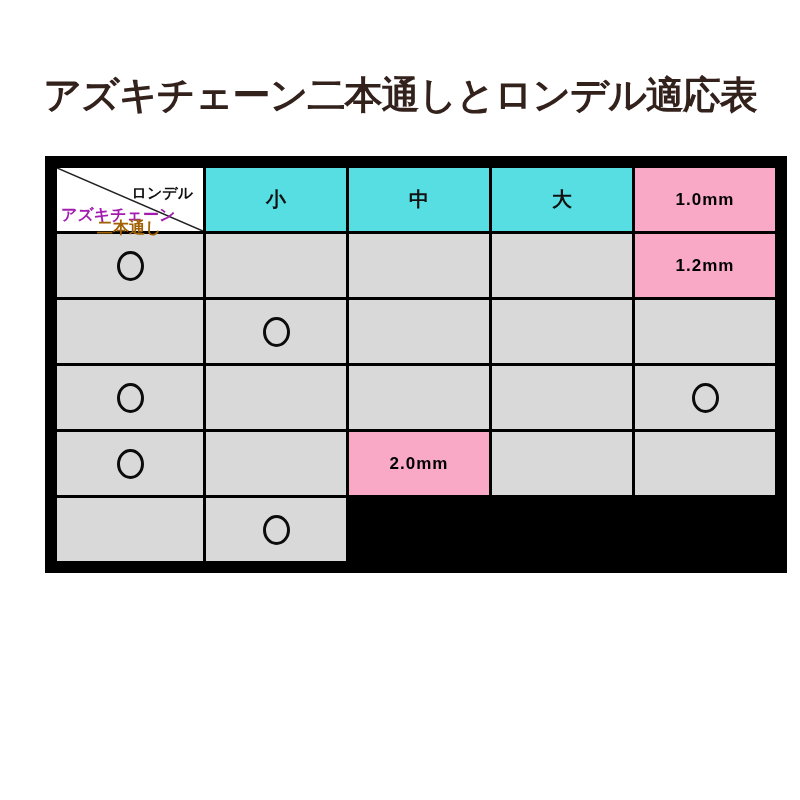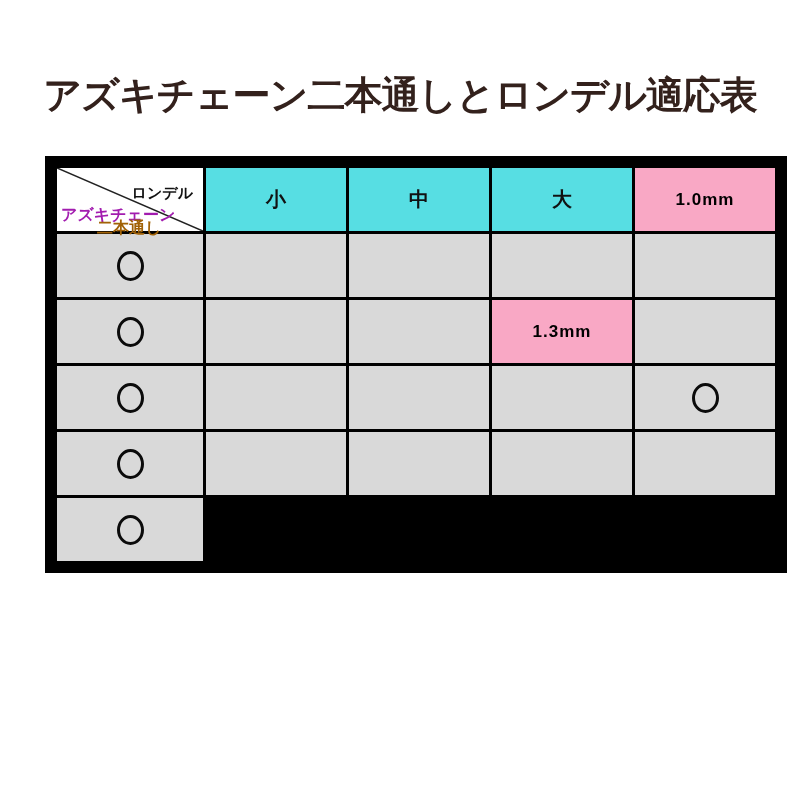--- a/index.html
+++ b/index.html
@@ -122,41 +122,42 @@
   <div class="cell header">小</div>
       <div class="cell header">中</div>
       <div class="cell header">大</div>
       <div class="cell rowlabel">1.0mm</div>
       <div class="cell data">
         <span class="circle"></span>
       </div>
       <div class="cell data"></div>
       <div class="cell data"></div>
       <div class="cell data"></div>
+      <div class="cell rowlabel">1.2mm</div>
       <div class="cell data"></div>
       <div class="cell data">
         <span class="circle"></span>
       </div>
       <div class="cell data"></div>
       <div class="cell data"></div>
-      <div class="cell rowlabel">1.3mm</div>
       <div class="cell data"></div>
       <div class="cell data">
         <span class="circle"></span>
       </div>
       <div class="cell data"></div>
       <div class="cell data"></div>
       <div class="cell data"></div>
       <div class="cell data">
         <span class="circle"></span>
       </div>
       <div class="cell data">
         <span class="circle"></span>
       </div>
       <div class="cell data"></div>
+      <div class="cell rowlabel">2.0mm</div>
       <div class="cell data"></div>
       <div class="cell data"></div>
       <div class="cell data"></div>
       <div class="cell data">
         <span class="circle"></span>
       </div>
     </div>
 
 </div>
 

